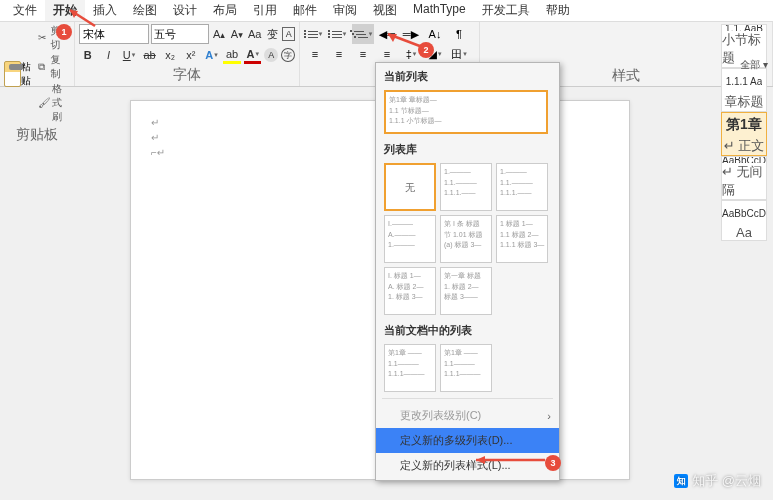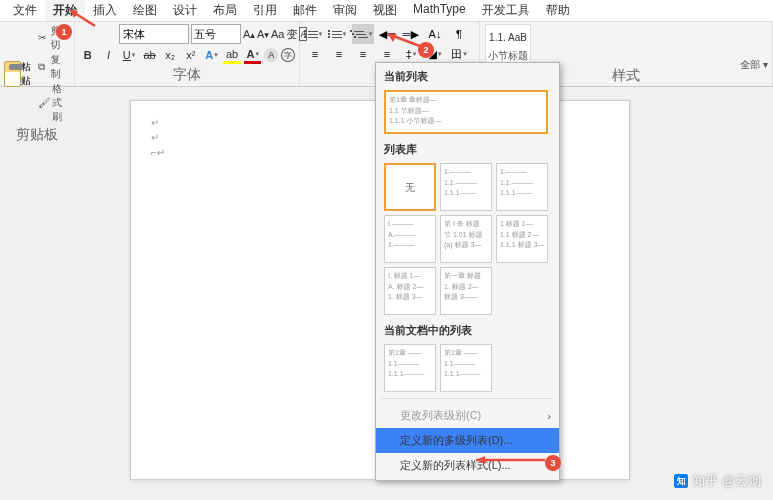--- a/index.html
+++ b/index.html
@@ -13,35 +13,35 @@
 .clipboard-group { width: 75px; }
 .paste-area { display: flex; gap: 2px; }
 .paste-btn { display: flex; flex-direction: row; align-items: center; width: 30px; }
 .paste-icon { width: 24px; height: 26px; background: linear-gradient(#f8d57e 40%, #fff 40%); border: 1px solid #c0a050; border-radius: 2px; position: relative; }
 .paste-icon::before { content: ""; position: absolute; top: 2px; left: 4px; width: 14px; height: 6px; background: #888; border-radius: 2px; }
 .clipboard-small { display: flex; flex-direction: column; gap: 1px; font-size: 10px; color: #555; }
 .clipboard-small div { display: flex; align-items: center; gap: 2px; padding: 0 2px; }
 .small-icon { width: 12px; height: 12px; display: inline-block; }
 .font-group { width: 225px; }
 .font-row1 { display: flex; gap: 2px; align-items: center; height: 22px; }
-.font-name { border: 1px solid #aaa; background: #fff; width: 70px; height: 20px; font-size: 11px; padding: 1px 3px; margin-left: 40px; }
-.font-size { border: 1px solid #aaa; background: #fff; width: 50px; height: 20px; font-size: 11px; padding: 1px 2px; }
+.font-name { border: 1px solid #aaa; background: #fff; width: 70px; height: 20px; font-size: 11px; padding: 1px 3px; }
+.font-size { border: 1px solid #aaa; background: #fff; width: 58px; height: 20px; font-size: 11px; padding: 1px 2px; }
 .font-row1 .btn, .font-row2 .btn { width: 18px; height: 18px; display: flex; align-items: center; justify-content: center; color: #333; font-size: 11px; }
 .font-row2 { display: flex; gap: 3px; align-items: center; height: 22px; margin-top: 2px; }
 .para-group { width: 180px; }
 .para-row { display: flex; gap: 2px; align-items: center; height: 22px; }
 .para-btn { width: 22px; height: 20px; display: flex; align-items: center; justify-content: center; }
 .list-icon { display: flex; flex-direction: column; gap: 2px; }
 .list-icon .line { width: 10px; height: 1px; background: #555; position: relative; }
 .list-icon .line::before { content: ""; position: absolute; left: -4px; top: -1px; width: 2px; height: 2px; background: #555; }
-.styles-group { flex: 1; display: flex; padding: 2px 5px; gap: 0; position: relative; }
+.styles-group { flex: 1; display: flex; padding: 2px 5px; gap: 0; position: relative; align-items: flex-end; }
 .style-item { border: 1px solid #ddd; width: 46px; height: 44px; display: flex; flex-direction: column; align-items: center; justify-content: center; background: #fff; font-size: 9px; }
 .style-item.sel { border: 1px solid #f0b040; background: #fdf0d0; }
 .style-preview { font-size: 10px; color: #333; height: 24px; display: flex; align-items: center; white-space: nowrap; overflow: hidden; }
-.style-item .style-name { font-size: 10px; color: #555; }
+.style-item .style-name { font-size: 13px; color: #555; }
 .doc-area { position: absolute; top: 100px; left: 130px; width: 500px; height: 380px; background: #fff; border: 1px solid #ccc; box-shadow: 0 1px 4px rgba(0,0,0,0.1); }
 .doc-content { padding: 16px 20px; font-size: 10px; color: #999; }
 .doc-content div { margin-bottom: 4px; }
 .dropdown-panel { position: absolute; top: 62px; left: 375px; width: 185px; background: #f5f5f5; border: 1px solid #b5b5b5; box-shadow: 2px 2px 6px rgba(0,0,0,0.3); z-index: 100; padding-bottom: 2px; }
 .dropdown-section-title { font-weight: bold; font-size: 11px; padding: 6px 8px 4px; color: #333; }
 .dropdown-preview-row { display: flex; gap: 4px; padding: 2px 8px; }
 .preview-box { border: 1px solid #ccc; background: #fff; width: 52px; height: 48px; padding: 3px; font-size: 7px; color: #999; line-height: 1.5; overflow: hidden; }
 .preview-box.wide { width: 164px; height: 44px; }
 .preview-box.sel { border: 2px solid #f0a030; }
 .preview-box .pline { white-space: nowrap; }

